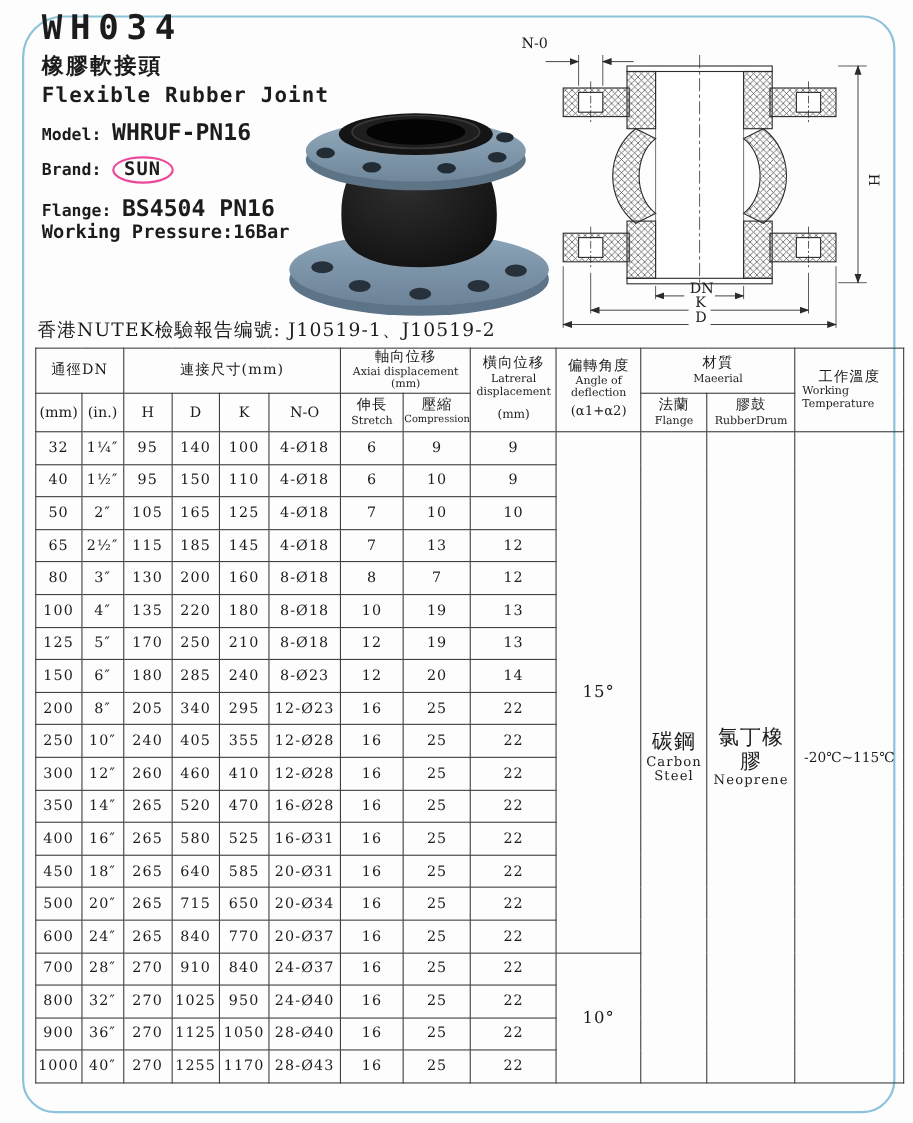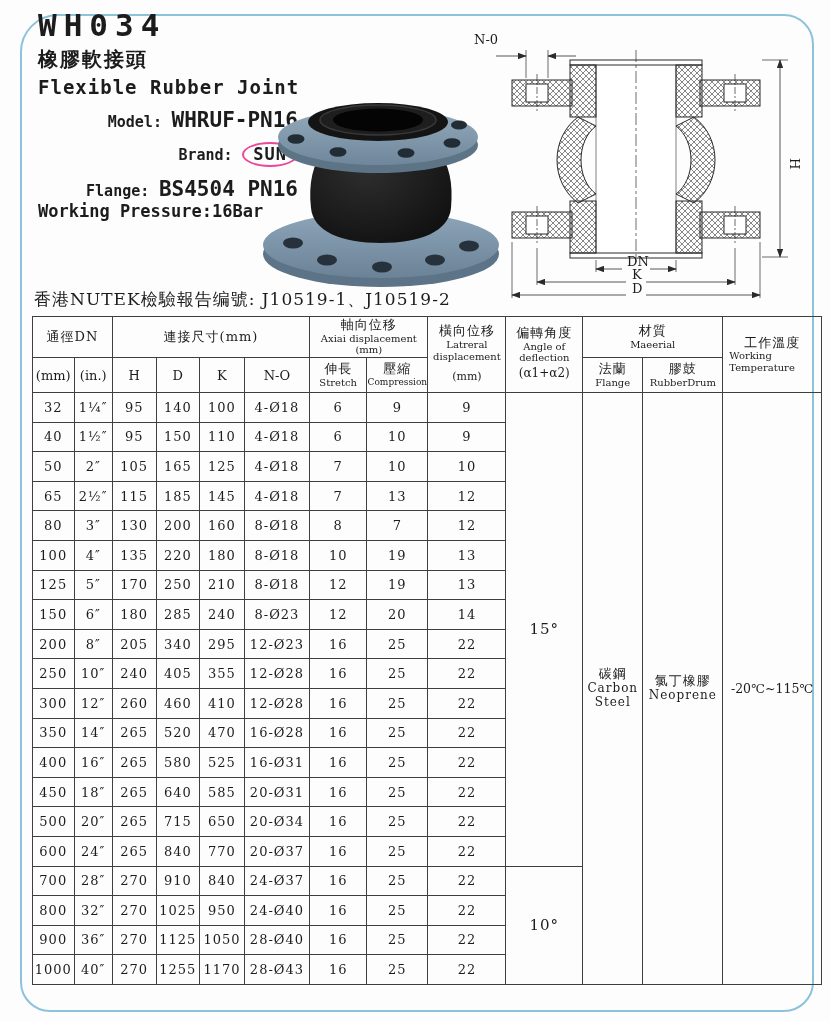--- a/index.html
+++ b/index.html
@@ -12,21 +12,21 @@
     position:absolute;left:20px;top:14px;width:790px;height:994px;
     border:2px solid #8cc3da;border-radius:38px 30px 30px 30px;
     pointer-events:none;
   }
   
   .hdr{position:absolute;left:38px;top:8px;width:260px;}
   .code{font-size:31px;font-weight:bold;letter-spacing:7px;line-height:1.1;}
   .title-zh{font-size:20px;font-weight:bold;letter-spacing:2px;margin-top:4px;
     font-family:"DejaVu Sans","Liberation Sans",sans-serif;}
   .title-en{font-size:19px;font-weight:bold;letter-spacing:1px;margin-top:3px;white-space:nowrap;}
-  .spec-line{margin-top:10px;white-space:nowrap;text-align:right;}
+  .spec-line{margin-top:10px;white-space:nowrap;}
   .spec-line .lbl{font-size:15px;font-weight:bold;}
   .spec-line .val{font-size:21px;font-weight:bold;letter-spacing:0px;}
   .brand-oval{
     display:inline-block;border:2px solid #ec4899;border-radius:50%;
     padding:0 9px 1px 9px;font-size:17px;font-weight:bold;letter-spacing:1px;
   }
   .pressure{font-size:17px;font-weight:bold;white-space:nowrap;}
   
   .report{
     position:absolute;left:34px;top:288px;font-size:17px;letter-spacing:1px;
@@ -49,21 +49,21 @@
   thead tr.h1 th{height:40px;font-weight:normal;}
   thead tr.h2 th{height:34px;font-weight:normal;font-size:13px;}
   .zh{font-size:13px;line-height:1.15;letter-spacing:1px;}
   .en{font-size:10px;line-height:1.15;letter-spacing:0px;
       font-family:"DejaVu Serif","Liberation Serif",serif;}
   .en-sm{font-size:9px;line-height:1.2;}
   .unit{font-size:11px;line-height:1.3;}
   .formula{font-size:12px;line-height:1.6;}
   tbody td{height:28.6px;font-size:13px;letter-spacing:1px;}
   td.angle-cell{font-size:15px;letter-spacing:1px;}
-  td.mat-cell .zh{font-size:13px;}
+  td.mat-cell .zh{font-size:19px;}
   td.mat-cell .en{font-size:12px;letter-spacing:1px;}
   td.temp-cell{font-size:12.5px;letter-spacing:0;}
 </style>
 </head>
 <body>
 
 <div class="frame"></div>
 
 <div class="hdr">
   <div class="code">WH034</div>

